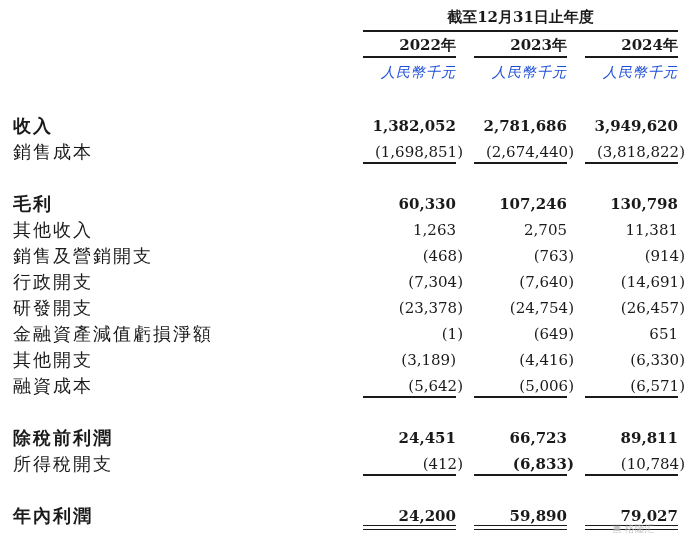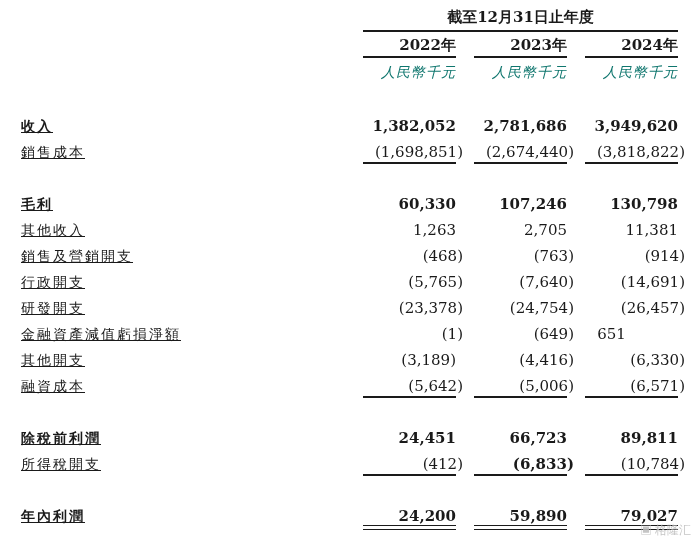--- a/index.html
+++ b/index.html
@@ -14,36 +14,36 @@
     text-align: center; font-weight: bold; font-size: 15px; line-height: 24px;
   }
   .rule { position: absolute; background: #1a1a1a; height: 1.6px; }
   .rule-double { position: absolute; height: 5px; border-top: 1.6px solid #1a1a1a; border-bottom: 1.6px solid #1a1a1a; box-sizing: border-box; }
   .year-head {
     position: absolute; width: 93px; top: 34px; height: 22px;
     text-align: right; font-weight: bold; font-size: 15px; line-height: 22px;
   }
   .currency {
     position: absolute; width: 93px; top: 61px; height: 22px;
-    text-align: right; font-style: italic; font-size: 14px; line-height: 22px; color: #0f766e;
+    text-align: right; font-style: italic; font-size: 14px; line-height: 22px; color: #1d4ed8;
     letter-spacing: 1px;
   }
   .row-label {
-    position: absolute; left: 21px; height: 22px; line-height: 22px;
-    font-size: 14px; letter-spacing: 2px; white-space: nowrap; text-decoration: underline;
+    position: absolute; left: 13px; height: 22px; line-height: 22px;
+    font-size: 18px; letter-spacing: 2px; white-space: nowrap;
   }
   .row-label.bold { font-weight: bold; }
   .cell {
     position: absolute; width: 93px; height: 22px; line-height: 22px;
     font-size: 15px; text-align: right; white-space: nowrap;
   }
   .cell.bold { font-weight: bold; }
   .cell .v { display: inline-block; }
   .watermark {
-    position: absolute; left: 640px; top: 522px; font-size: 12px; color: #bbbbbb;
+    position: absolute; left: 612px; top: 522px; font-size: 10px; color: #bbbbbb;
     font-family: Liberation Serif, serif; opacity: 0.85; white-space: nowrap;
   }
 </style>
 </head>
 <body>
 
 <div class="abs period-header">截至12月31日止年度</div>
 <div class="rule" style="left:363px; width:315px; top:30px;"></div>
 
 <div class="year-head" style="left:363px;">2022年</div>
@@ -72,31 +72,31 @@
     <div class="cell bold" style="left: 585px; top: 193px;"><span class="v">130,798</span></div>
     <div class="row-label" style="top: 219px;">其他收入</div>
     <div class="cell" style="left: 363px; top: 219px;"><span class="v">1,263</span></div>
     <div class="cell" style="left: 474px; top: 219px;"><span class="v">2,705</span></div>
     <div class="cell" style="left: 585px; top: 219px;"><span class="v">11,381</span></div>
     <div class="row-label" style="top: 245px;">銷售及營銷開支</div>
     <div class="cell" style="left: 363px; top: 245px;"><span class="v" style="margin-right: -7px;">(468)</span></div>
     <div class="cell" style="left: 474px; top: 245px;"><span class="v" style="margin-right: -7px;">(763)</span></div>
     <div class="cell" style="left: 585px; top: 245px;"><span class="v" style="margin-right: -7px;">(914)</span></div>
     <div class="row-label" style="top: 271px;">行政開支</div>
-    <div class="cell" style="left: 363px; top: 271px;"><span class="v" style="margin-right: -7px;">(5,765)</span></div>
+    <div class="cell" style="left: 363px; top: 271px;"><span class="v" style="margin-right: -7px;">(7,304)</span></div>
     <div class="cell" style="left: 474px; top: 271px;"><span class="v" style="margin-right: -7px;">(7,640)</span></div>
     <div class="cell" style="left: 585px; top: 271px;"><span class="v" style="margin-right: -7px;">(14,691)</span></div>
     <div class="row-label" style="top: 297px;">研發開支</div>
     <div class="cell" style="left: 363px; top: 297px;"><span class="v" style="margin-right: -7px;">(23,378)</span></div>
     <div class="cell" style="left: 474px; top: 297px;"><span class="v" style="margin-right: -7px;">(24,754)</span></div>
     <div class="cell" style="left: 585px; top: 297px;"><span class="v" style="margin-right: -7px;">(26,457)</span></div>
     <div class="row-label" style="top: 323px;">金融資產減值虧損淨額</div>
     <div class="cell" style="left: 363px; top: 323px;"><span class="v" style="margin-right: -7px;">(1)</span></div>
     <div class="cell" style="left: 474px; top: 323px;"><span class="v" style="margin-right: -7px;">(649)</span></div>
-    <div class="cell" style="left: 565px; top: 323px; text-align: center;"><span class="v">651</span></div>
+    <div class="cell" style="left: 585px; top: 323px;"><span class="v">651</span></div>
     <div class="row-label" style="top: 349px;">其他開支</div>
     <div class="cell" style="left: 356px; top: 349px;"><span class="v" style="margin-right: -7px;">(3,189)</span></div>
     <div class="cell" style="left: 474px; top: 349px;"><span class="v" style="margin-right: -7px;">(4,416)</span></div>
     <div class="cell" style="left: 585px; top: 349px;"><span class="v" style="margin-right: -7px;">(6,330)</span></div>
     <div class="row-label" style="top: 375px;">融資成本</div>
     <div class="cell" style="left: 363px; top: 375px;"><span class="v" style="margin-right: -7px;">(5,642)</span></div>
     <div class="cell" style="left: 474px; top: 375px;"><span class="v" style="margin-right: -7px;">(5,006)</span></div>
     <div class="cell" style="left: 585px; top: 375px;"><span class="v" style="margin-right: -7px;">(6,571)</span></div>
     <div class="row-label bold" style="top: 427px;">除稅前利潤</div>
     <div class="cell bold" style="left: 363px; top: 427px;"><span class="v">24,451</span></div>

